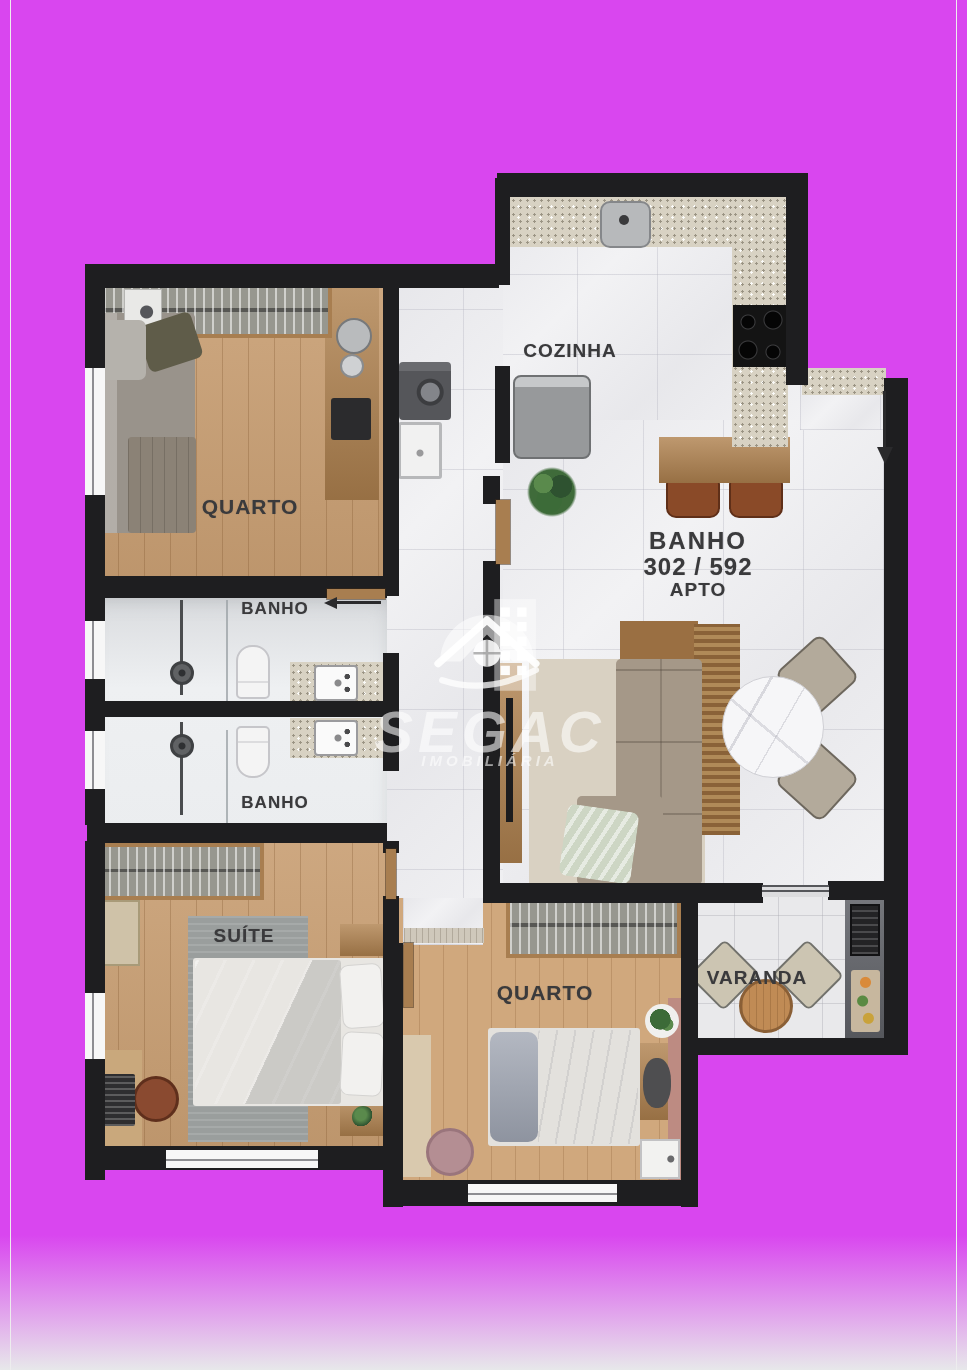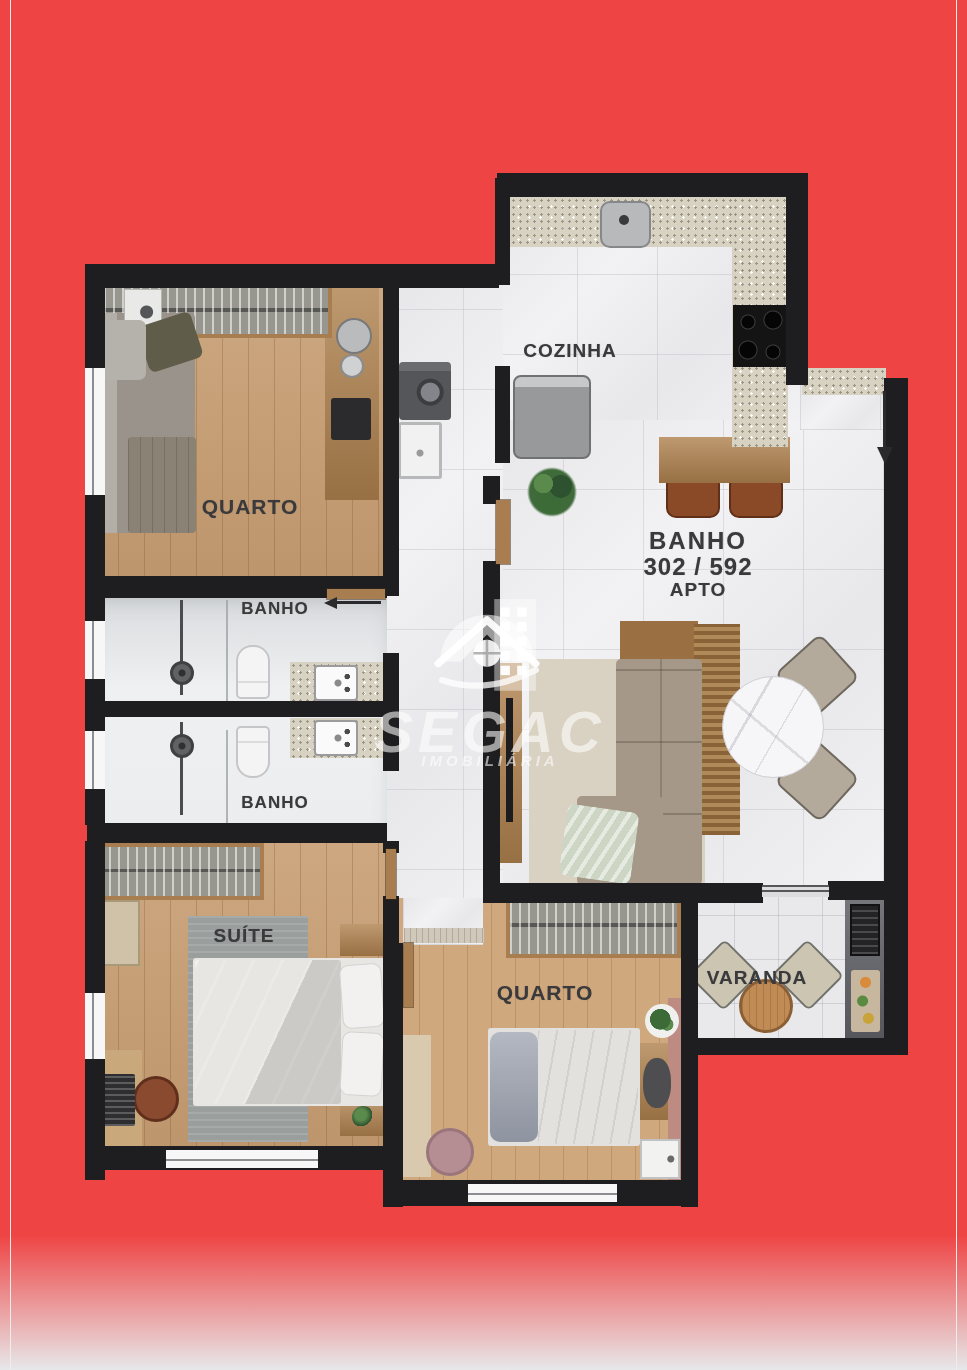--- a/index.html
+++ b/index.html
@@ -1,17 +1,17 @@
 <!DOCTYPE html>
 <html><head>
 <meta charset="utf-8">
 <style>
   html,body{margin:0;padding:0;background:#ffffff;}
   .canvas{position:relative;width:967px;height:1370px;overflow:hidden;
-    background:#ef4444;font-family:"Liberation Sans",sans-serif;}
+    background:#d946ef;font-family:"Liberation Sans",sans-serif;}
   
   .wall{position:absolute;background:#1e1e20;z-index:20;}
   .floor{position:absolute;z-index:1;}
   .floor-wood{background-color:#c89e72;
     background-image:repeating-linear-gradient(90deg,rgba(120,78,38,.28) 0 1px,transparent 1px 26px),
     linear-gradient(rgba(255,255,255,.10),rgba(0,0,0,.06));}
   .floor-wood2{background-color:#d0a87d;
     background-image:repeating-linear-gradient(90deg,rgba(130,85,45,.25) 0 1px,transparent 1px 24px);}
   .floor-marble{background-color:#f2f2f4;
     background-image:

